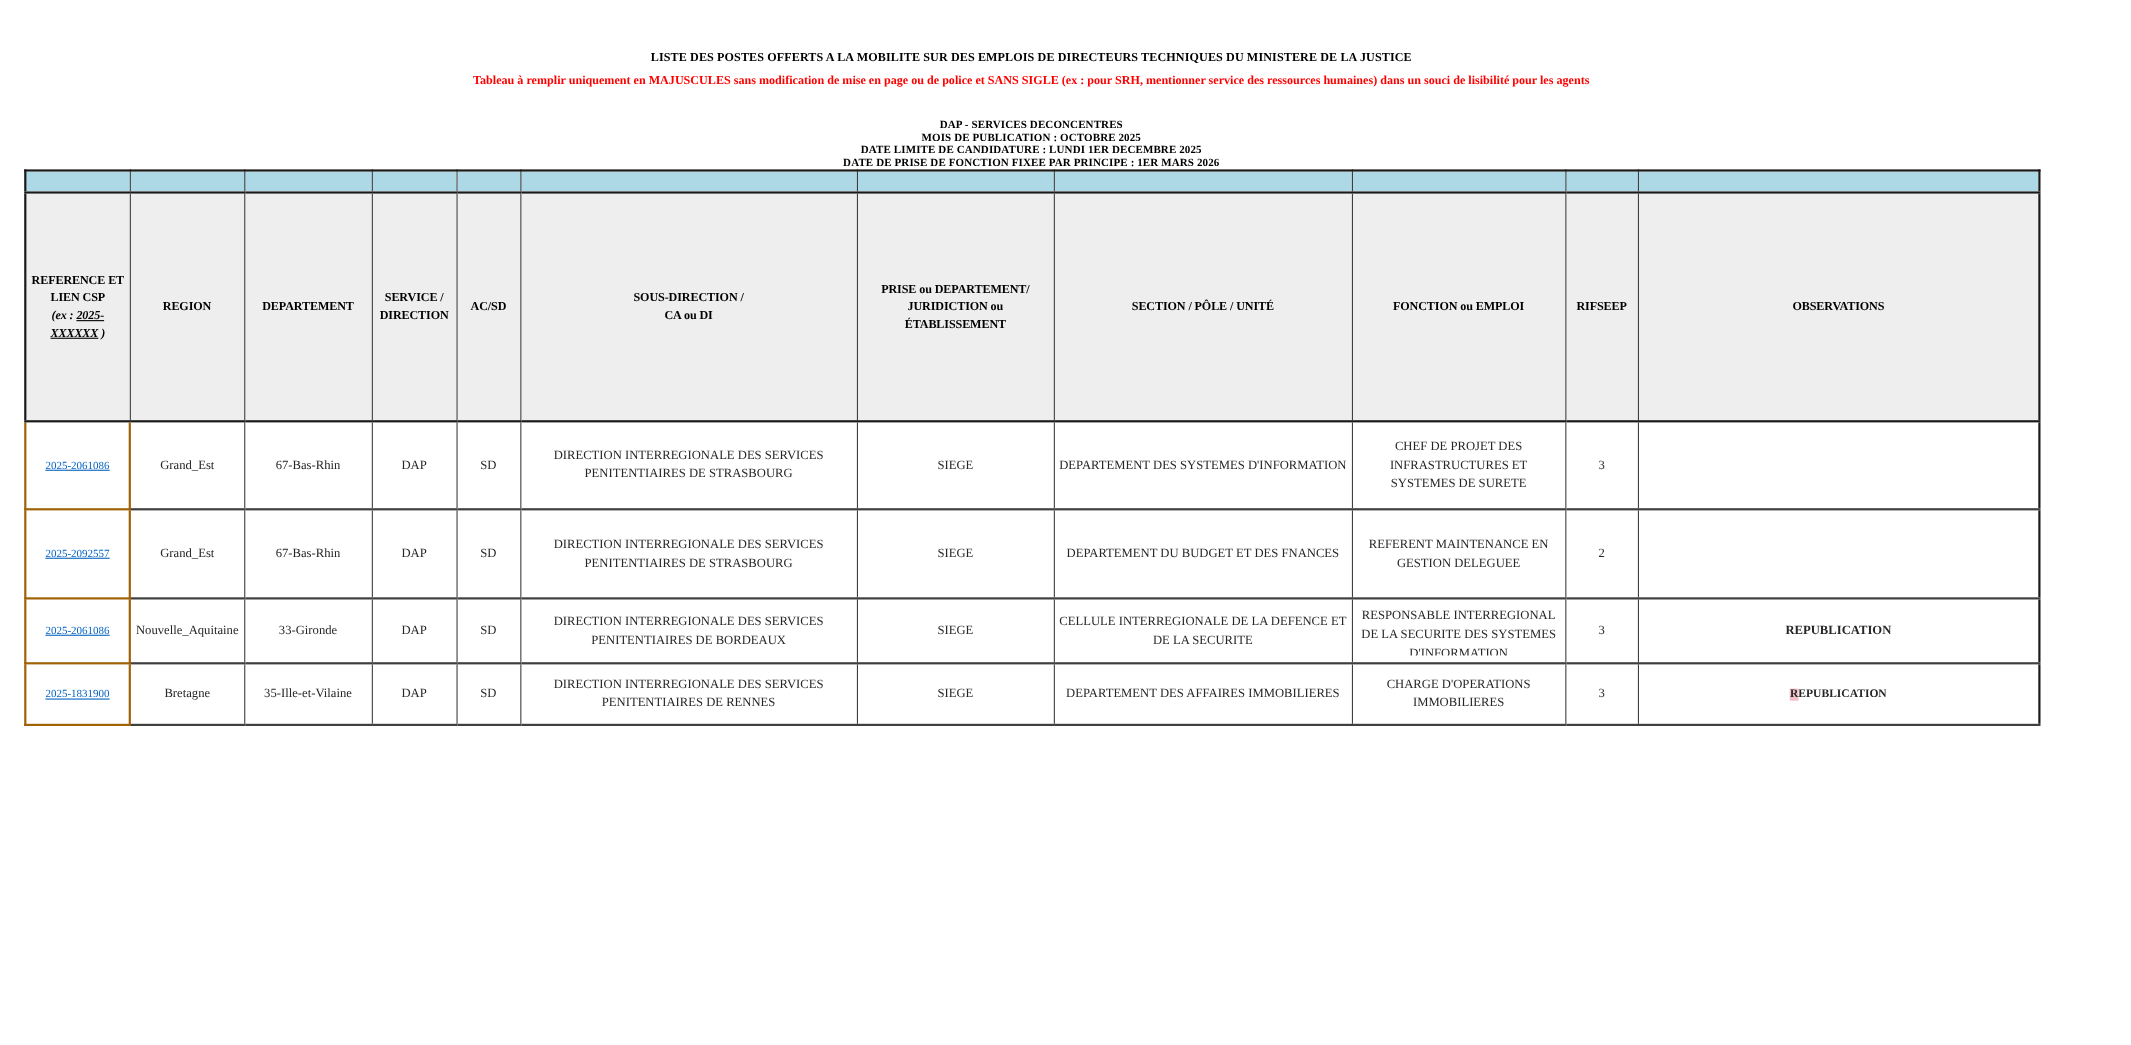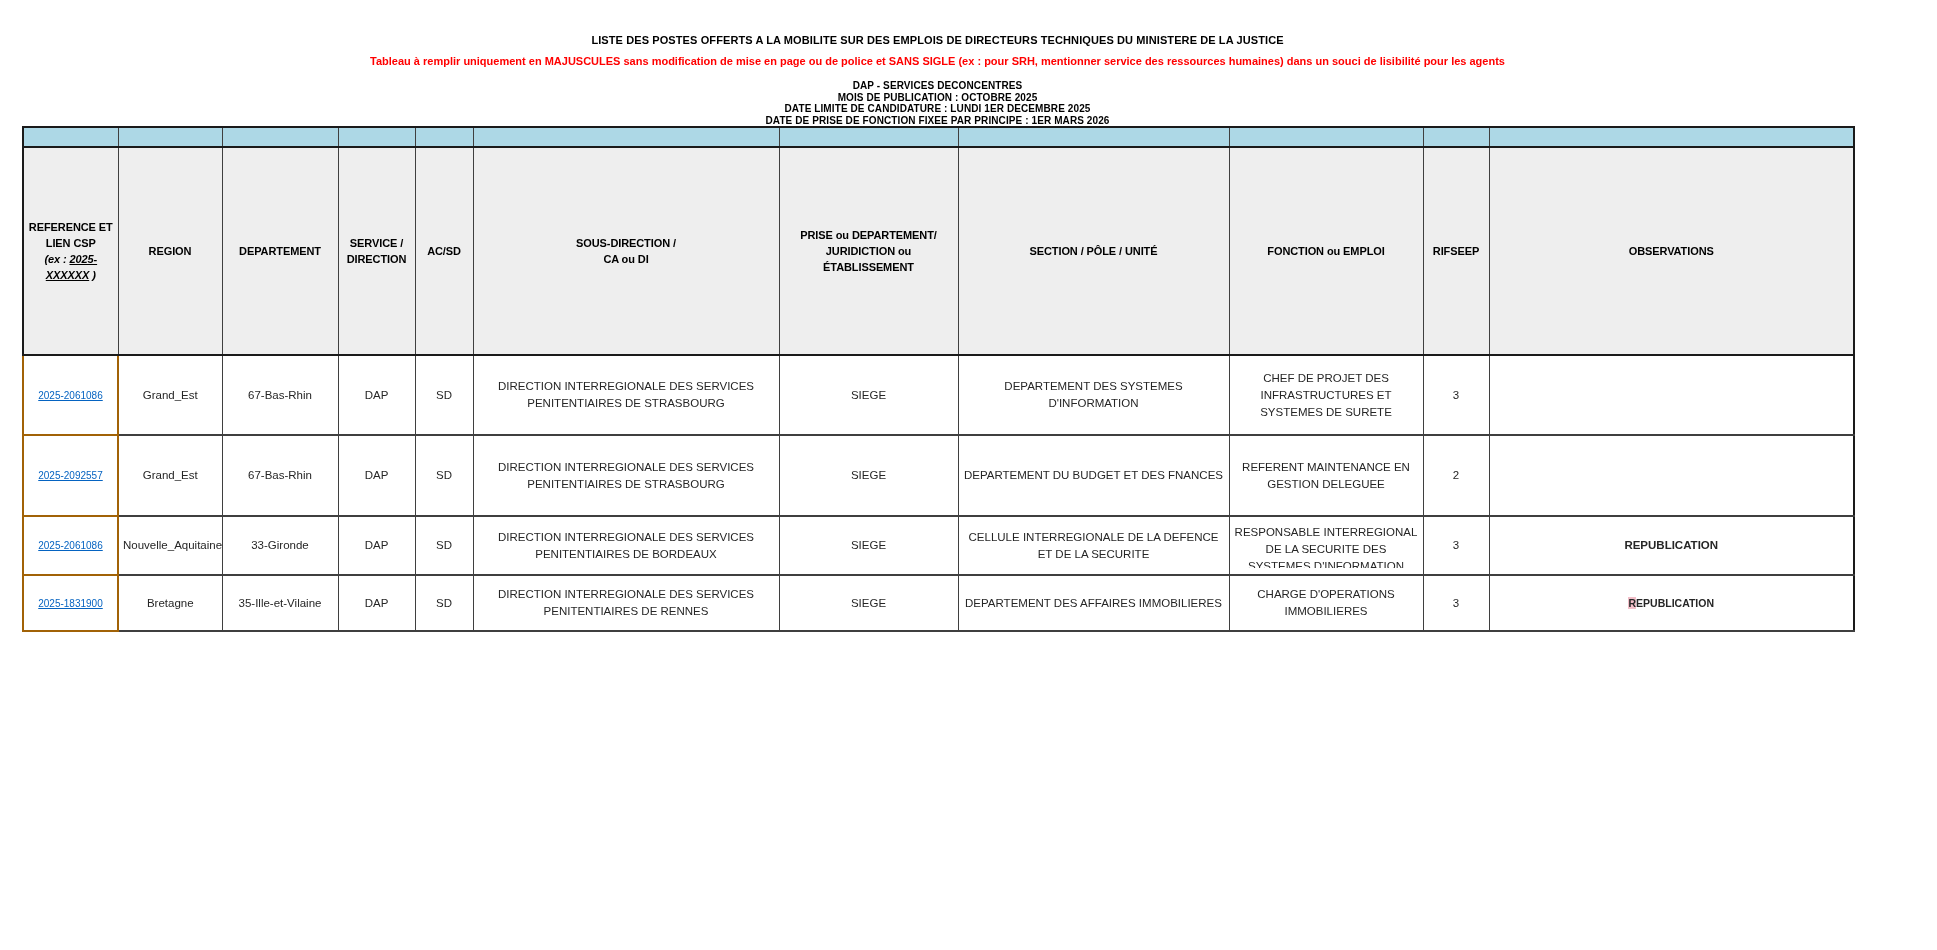--- a/index.html
+++ b/index.html
@@ -10,25 +10,25 @@
     --hl-pink:#F2BFC9;
     --line-thin:#3F3F3F;
     --line-thick:#1A1A1A;
   }
   *{box-sizing:border-box;}
   html,body{margin:0;padding:0;background:#FFFFFF;}
   body{
     width:1937px;height:950px;overflow:hidden;
     font-family:"Liberation Sans",sans-serif;color:#1F1F1F;
   }
-  .page{padding:34px 0 0 22px;}
+  .page{padding:46px 0 0 22px;font-family:Liberation Serif, serif;}
   .top-block{width:1831px;text-align:center;}
   .doc-title{font-size:11px;font-weight:bold;color:#000;letter-spacing:0.1px;}
   .doc-notice{margin-top:9px;font-size:11px;font-weight:bold;color:var(--notice-red,#FF0000);}
-  .meta{margin-top:13px;}
+  .meta{margin-top:29px;}
   .meta div{font-size:10px;font-weight:bold;color:#000;line-height:11.5px;letter-spacing:0.1px;}
   table.grid{
     border-collapse:collapse;table-layout:fixed;width:1831px;
     border:2px solid var(--line-thick,#1A1A1A);
   }
   .grid td,.grid th{
     border:1px solid var(--line-thin,#3F3F3F);
     padding:0 4px;text-align:center;vertical-align:middle;overflow:hidden;
   }
   tr.band td{

